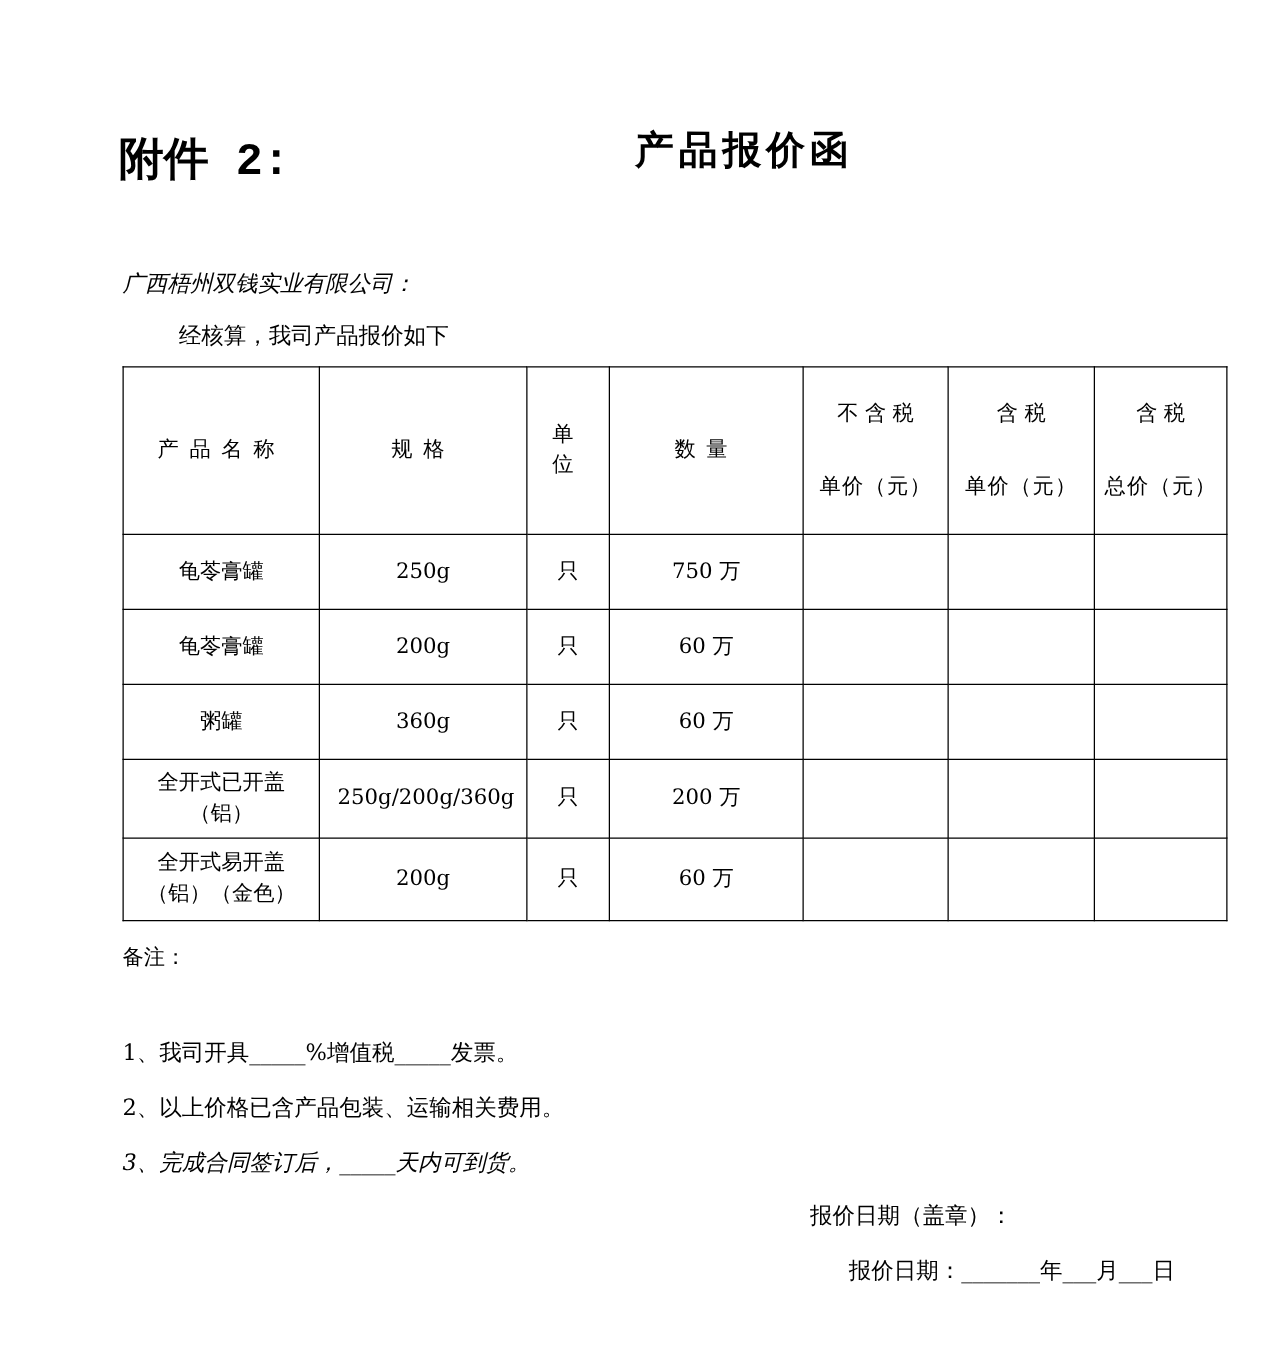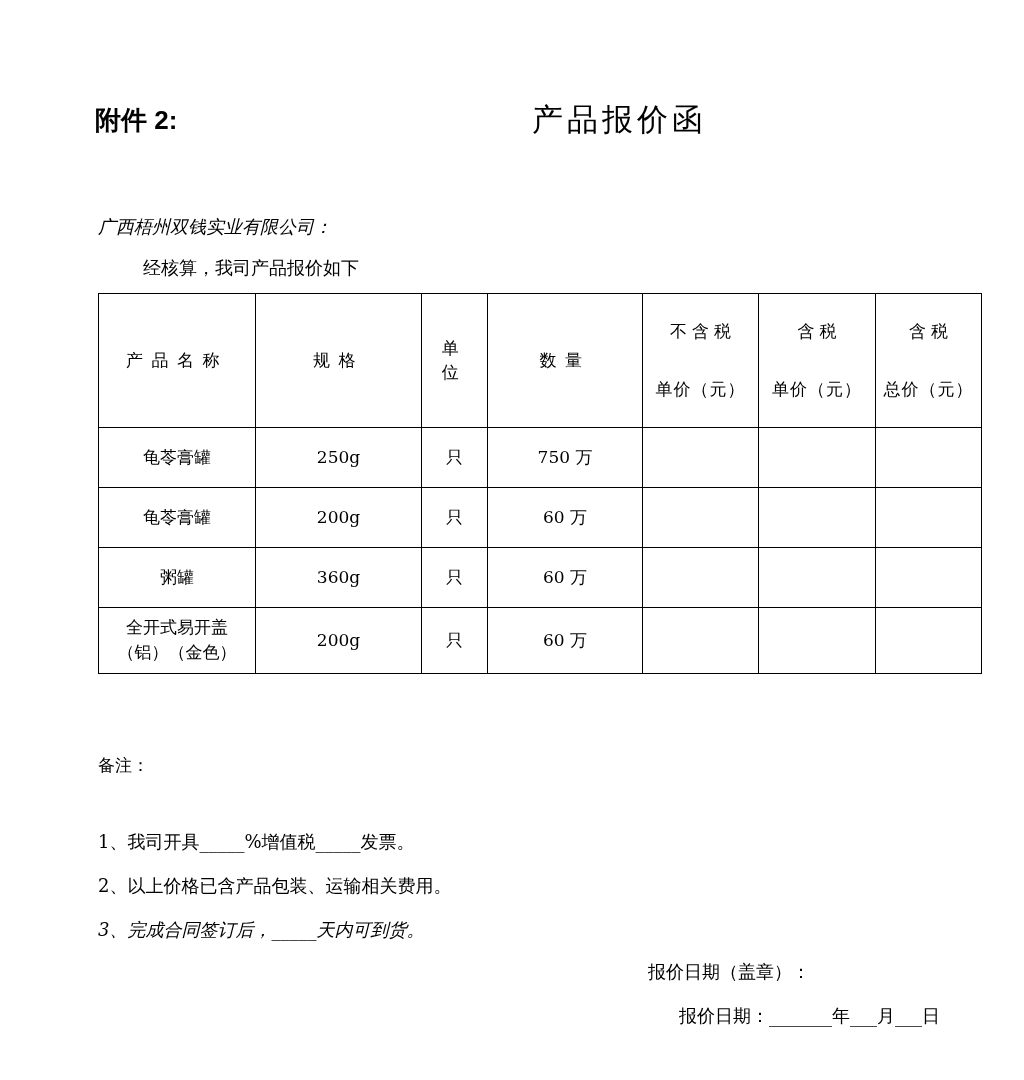--- a/index.html
+++ b/index.html
@@ -13,32 +13,31 @@
     position: relative;
     font-family: "DejaVu Serif", "Liberation Serif", serif;
     color: #000000;
     overflow: hidden;
   }
   .abs { position: absolute; }
 
   
   .attachment-label {
     left: 95px; top: 103px;
-    font-size: 26px;
+    font-size: 36px;
     font-weight: bold;
-    font-family: Liberation Sans, sans-serif;
+    font-family: Liberation Mono, monospace;
     white-space: nowrap;
   }
   .doc-title {
     left: 508px; top: 99px;
     font-size: 31px;
-    font-weight: normal;
+    font-weight: bold;
     letter-spacing: 4px;
     white-space: nowrap;
-    margin-left: 24px;
   }
 
   
   .recipient-line {
     left: 98px; top: 215px;
     font-size: 18px;
     white-space: nowrap;
     font-style: italic;
   }
   .intro-line {
@@ -163,20 +162,30 @@
       <tr class="r-normal">
         <td>粥罐</td>
         <td>360g</td>
         <td>只</td>
         <td>60 万</td>
         <td></td>
         <td></td>
         <td></td>
       </tr>
 
+      <tr class="r-tall">
+        <td>全开式已开盖
+（铝）</td>
+        <td>250g/200g/360g</td>
+        <td>只</td>
+        <td>200 万</td>
+        <td></td>
+        <td></td>
+        <td></td>
+      </tr>
 
 
       <tr class="r-last">
         <td>全开式易开盖
 （铝）（金色）</td>
         <td>200g</td>
         <td>只</td>
         <td>60 万</td>
         <td></td>
         <td></td>

